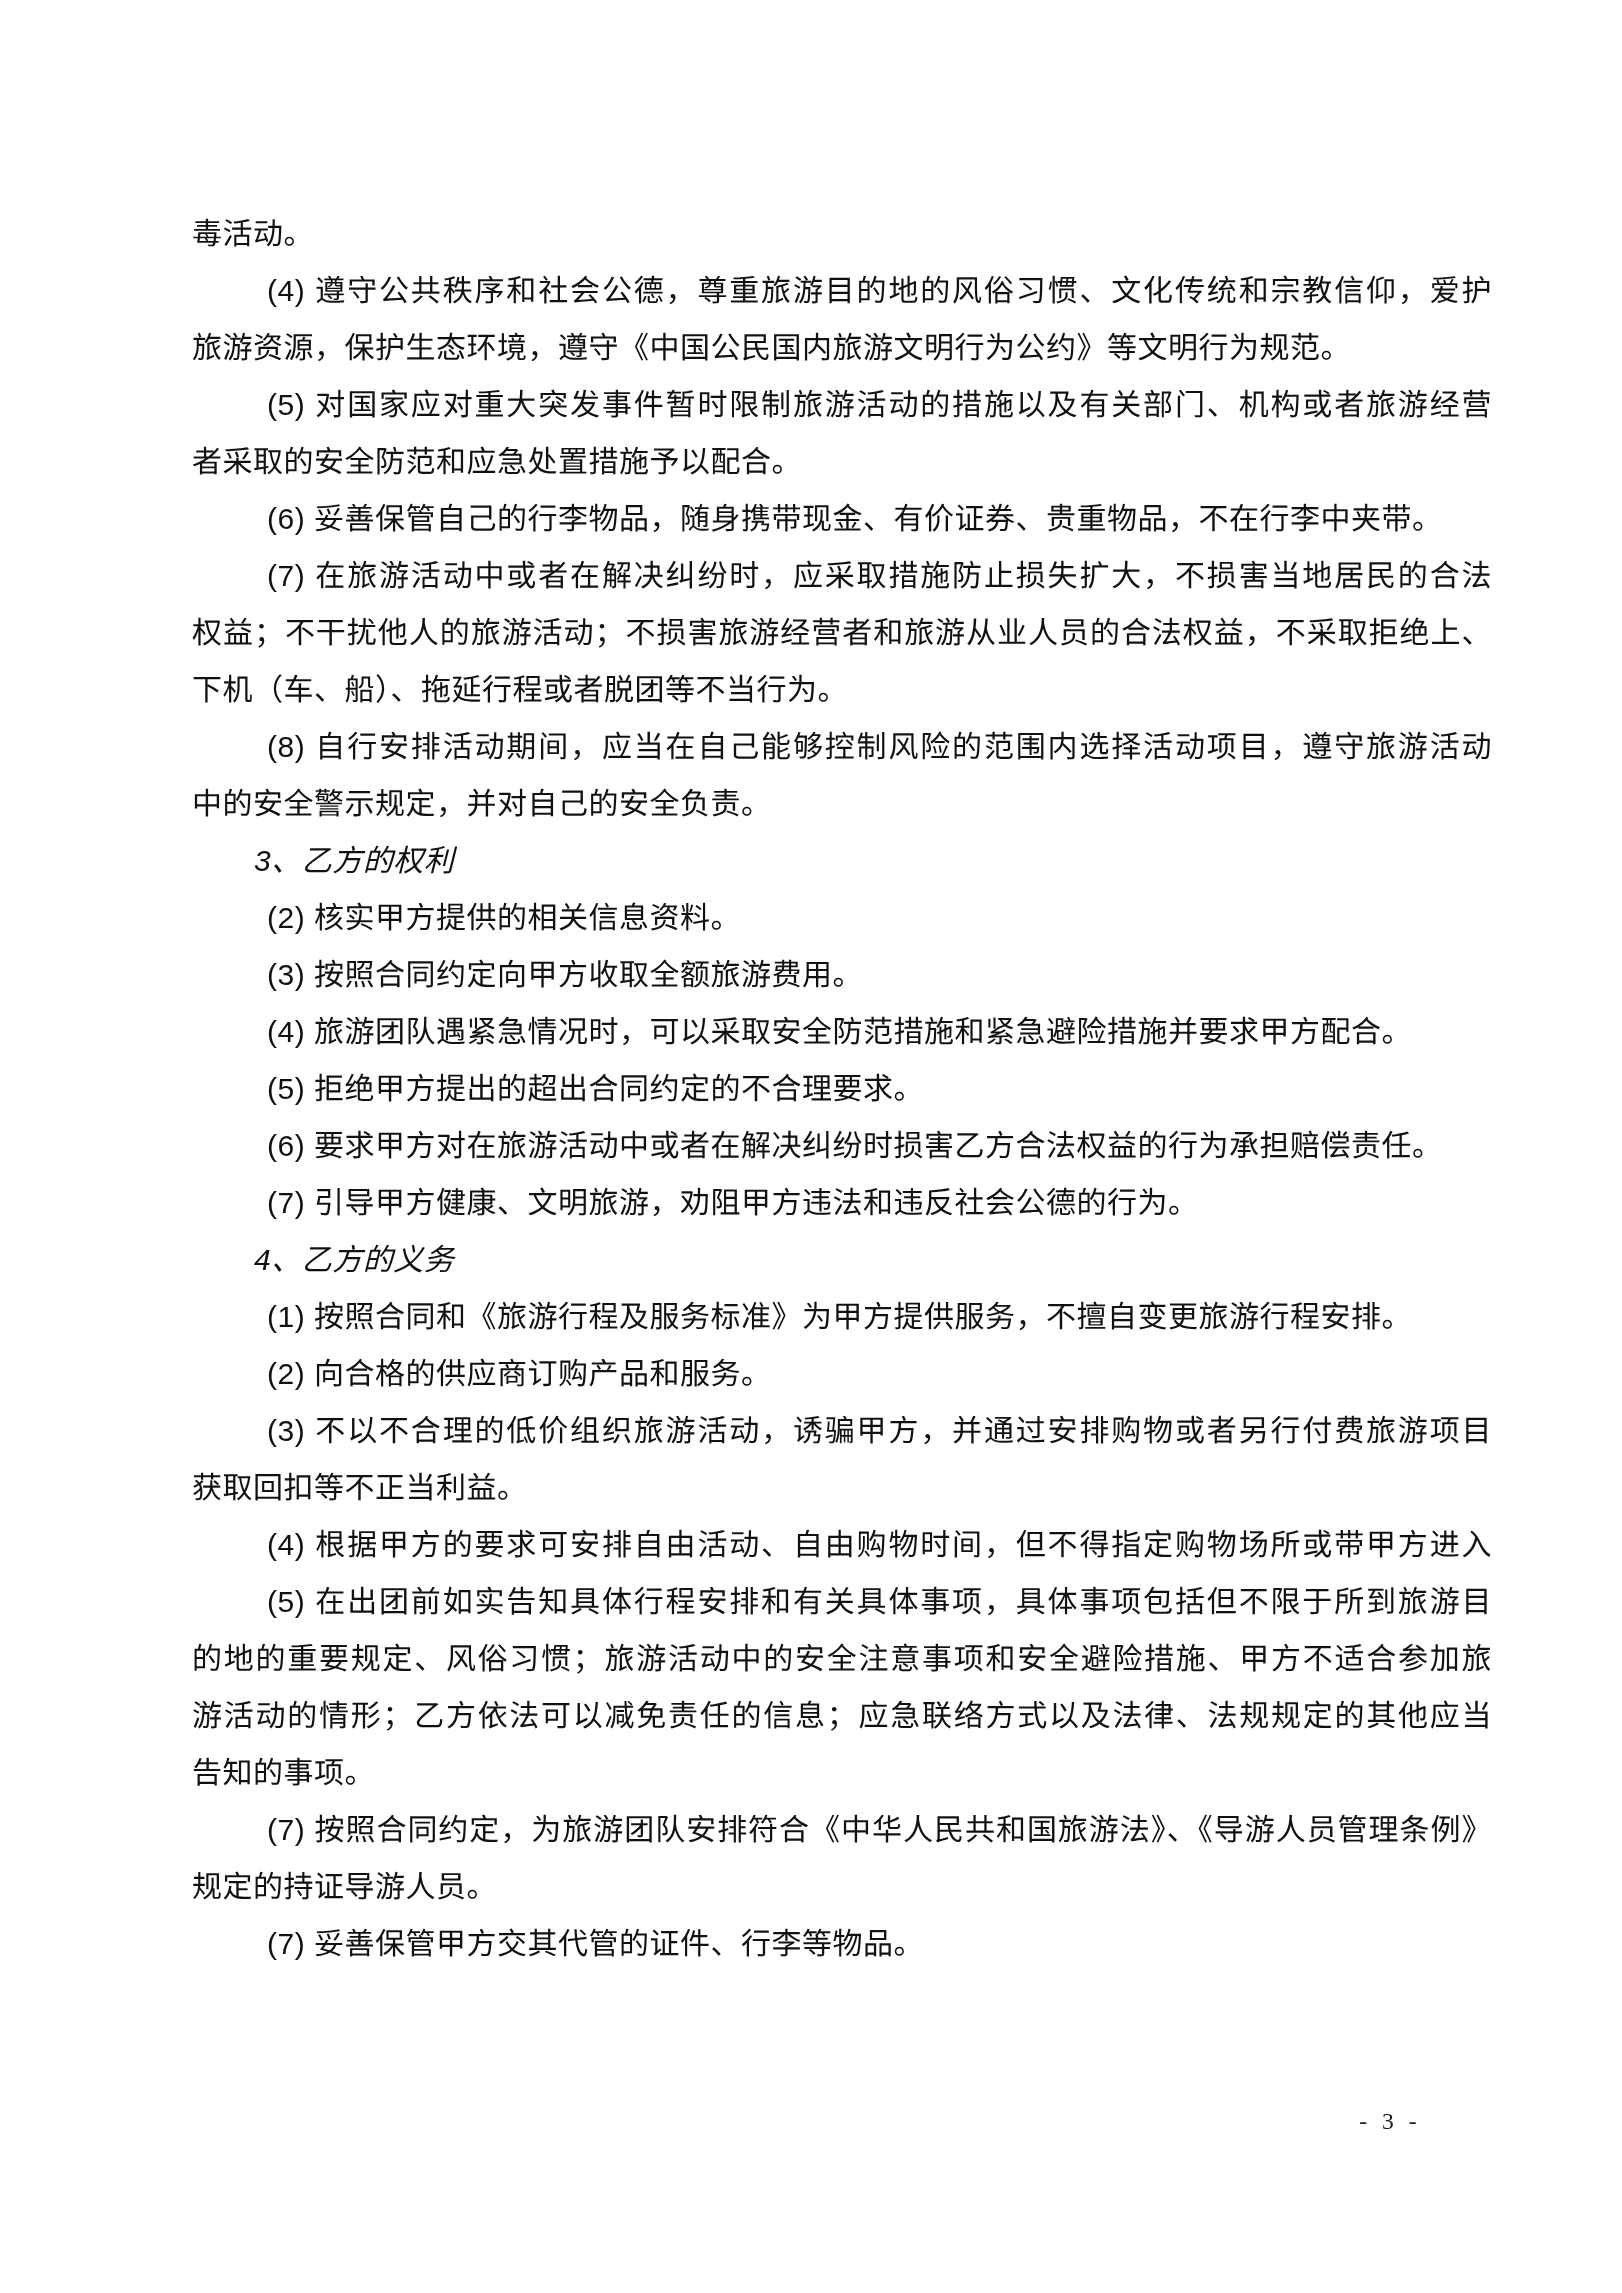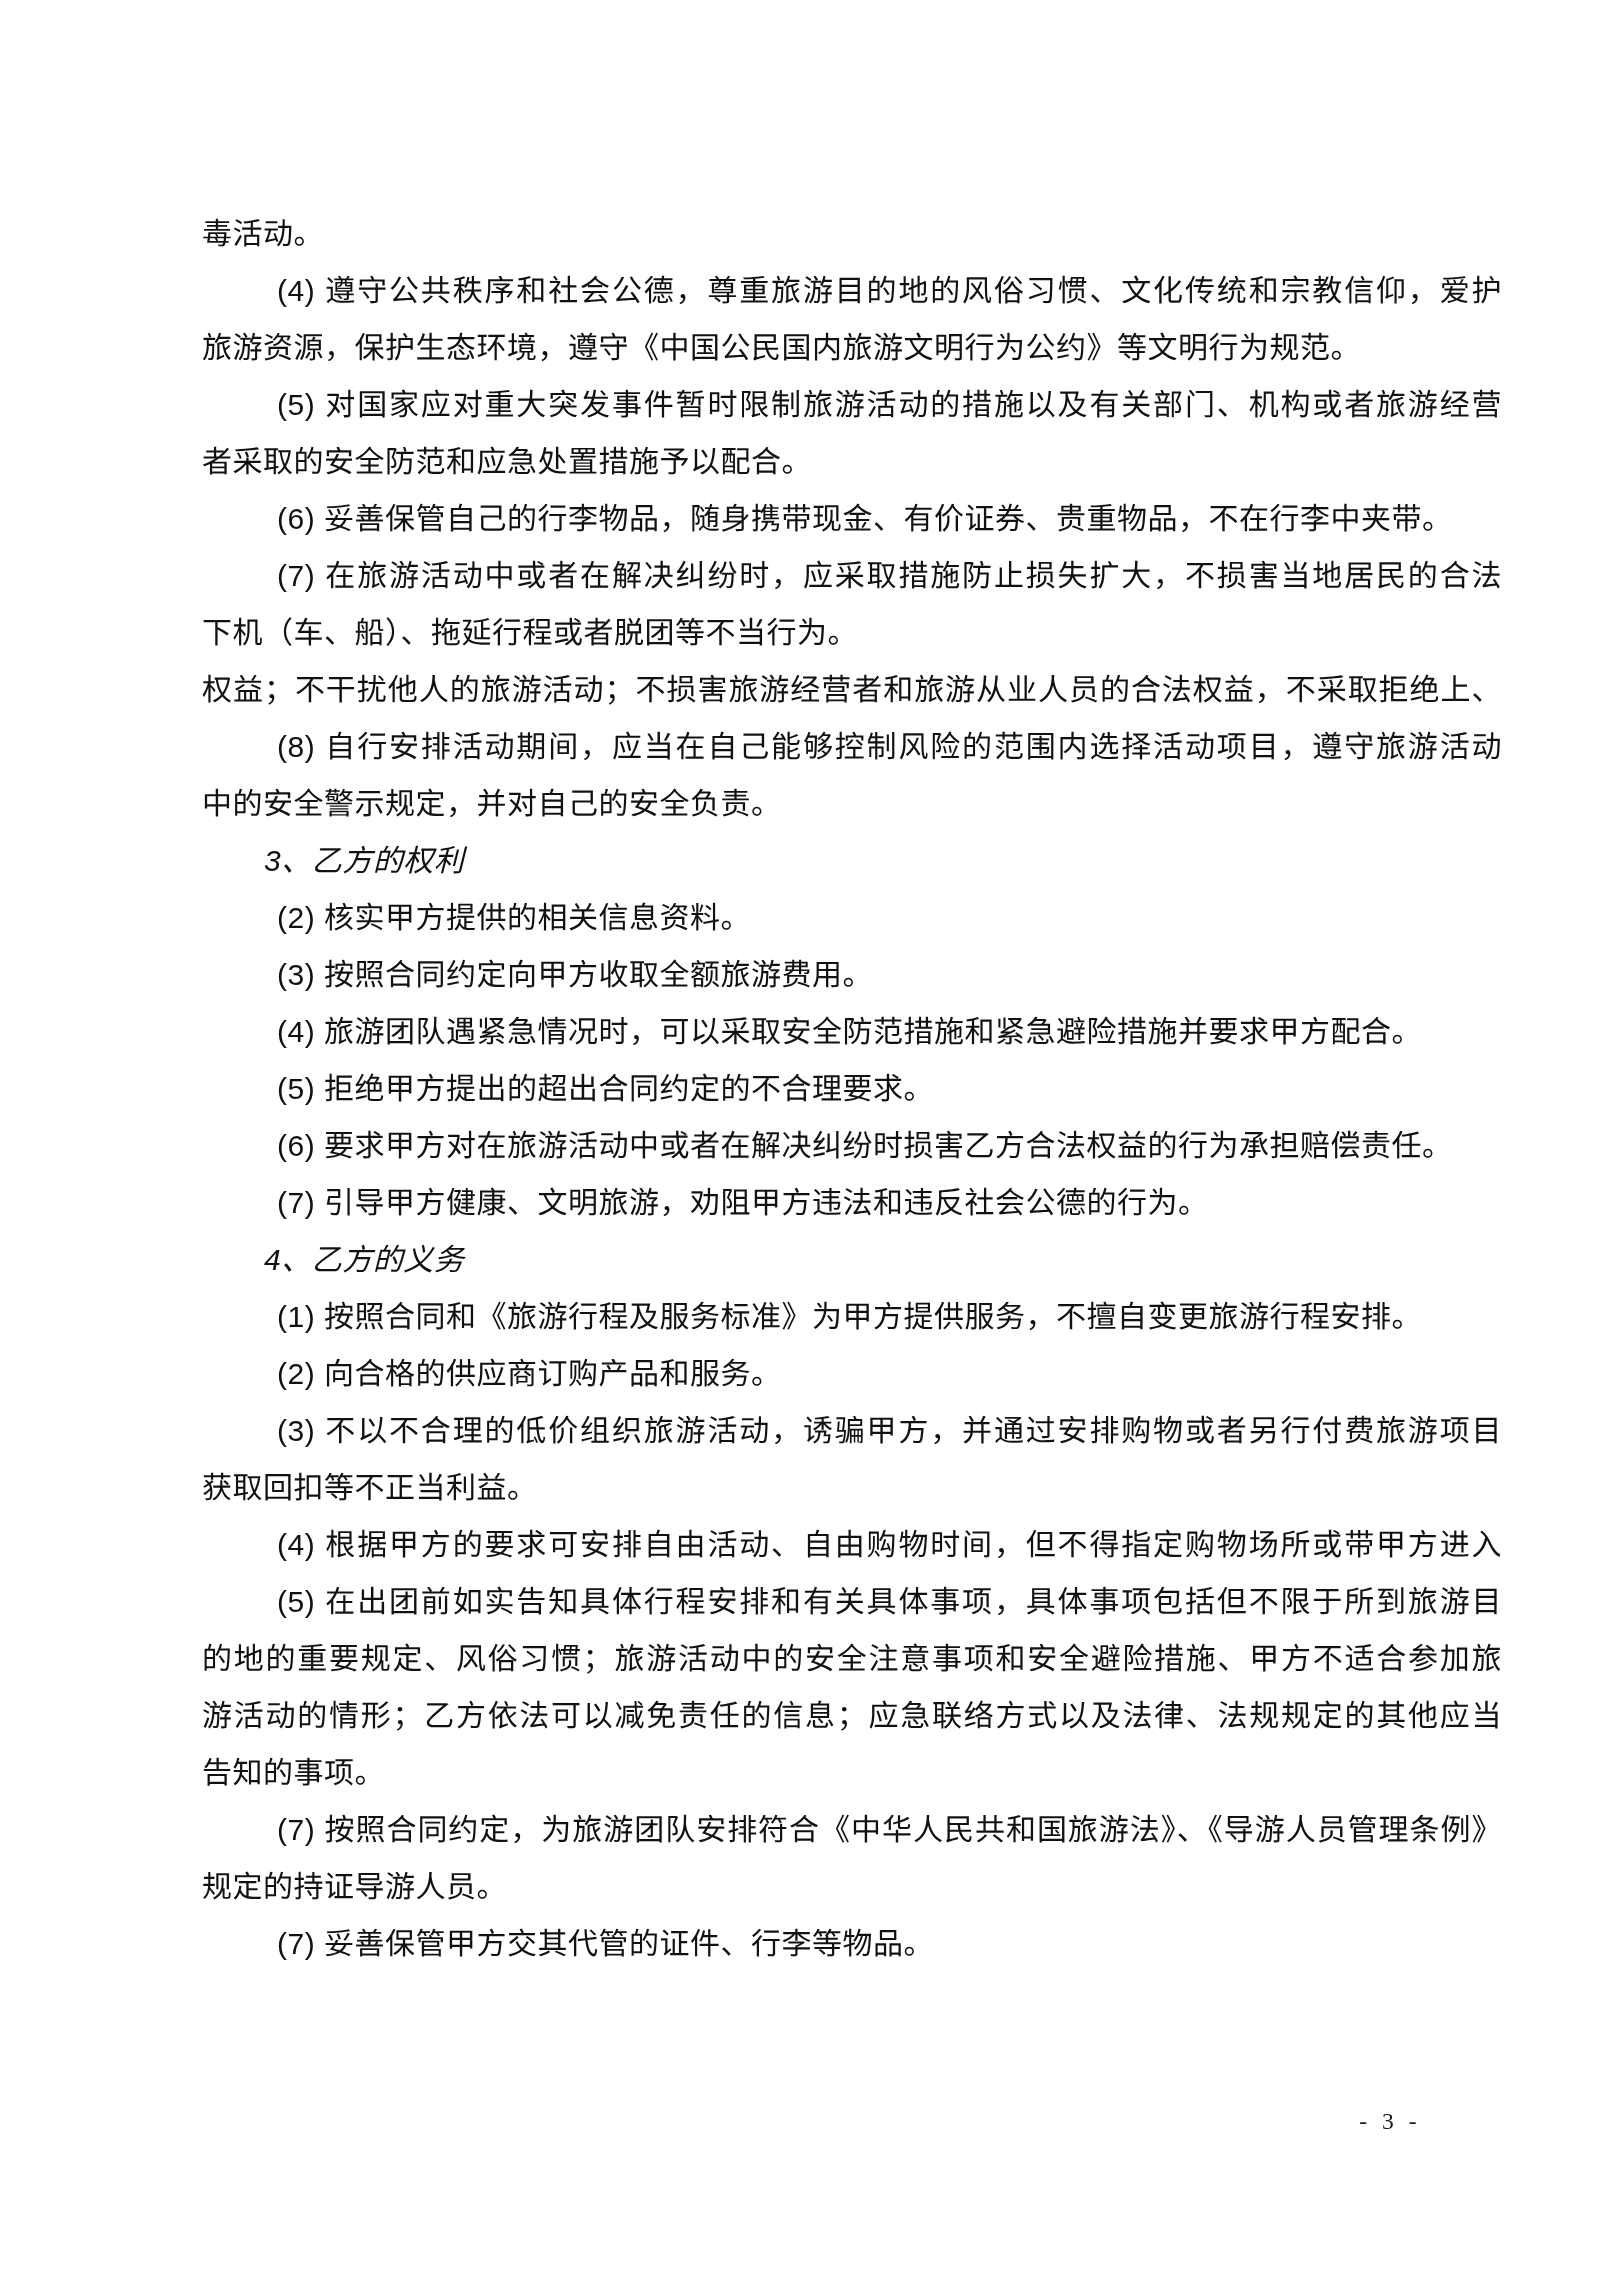--- a/index.html
+++ b/index.html
@@ -11,21 +11,21 @@
     position: relative;
     width: 1623px;
     height: 2294px;
     background: #ffffff;
     overflow: hidden;
     font-family: "Liberation Sans", sans-serif;
     color: #111111;
   }
   .body-text {
     position: absolute;
-    left: 202px;
+    left: 192px;
     top: 205px;
     width: 1300px;
   }
   .line {
     margin: 0;
     padding: 0;
     font-size: 30px;
     line-height: 57px;
     height: 57px;
     text-align: justify;
@@ -55,22 +55,22 @@
 
 <div class="page">
   <main class="body-text">
       <p class="line">毒活动。</p>
       <p class="line ind-item fill">(4) 遵守公共秩序和社会公德，尊重旅游目的地的风俗习惯、文化传统和宗教信仰，爱护</p>
       <p class="line">旅游资源，保护生态环境，遵守《中国公民国内旅游文明行为公约》等文明行为规范。</p>
       <p class="line ind-item fill">(5) 对国家应对重大突发事件暂时限制旅游活动的措施以及有关部门、机构或者旅游经营</p>
       <p class="line">者采取的安全防范和应急处置措施予以配合。</p>
       <p class="line ind-item">(6) 妥善保管自己的行李物品，随身携带现金、有价证券、贵重物品，不在行李中夹带。</p>
       <p class="line ind-item fill">(7) 在旅游活动中或者在解决纠纷时，应采取措施防止损失扩大，不损害当地居民的合法</p>
+      <p class="line fill">权益；不干扰他人的旅游活动；不损害旅游经营者和旅游从业人员的合法权益，不采取拒绝上、</p>
       <p class="line">下机（车、船）、拖延行程或者脱团等不当行为。</p>
-      <p class="line fill">权益；不干扰他人的旅游活动；不损害旅游经营者和旅游从业人员的合法权益，不采取拒绝上、</p>
       <p class="line ind-item fill">(8) 自行安排活动期间，应当在自己能够控制风险的范围内选择活动项目，遵守旅游活动</p>
       <p class="line">中的安全警示规定，并对自己的安全负责。</p>
       <p class="line ind-header">3、乙方的权利</p>
       <p class="line ind-item">(2) 核实甲方提供的相关信息资料。</p>
       <p class="line ind-item">(3) 按照合同约定向甲方收取全额旅游费用。</p>
       <p class="line ind-item">(4) 旅游团队遇紧急情况时，可以采取安全防范措施和紧急避险措施并要求甲方配合。</p>
       <p class="line ind-item">(5) 拒绝甲方提出的超出合同约定的不合理要求。</p>
       <p class="line ind-item">(6) 要求甲方对在旅游活动中或者在解决纠纷时损害乙方合法权益的行为承担赔偿责任。</p>
       <p class="line ind-item">(7) 引导甲方健康、文明旅游，劝阻甲方违法和违反社会公德的行为。</p>
       <p class="line ind-header">4、乙方的义务</p>

